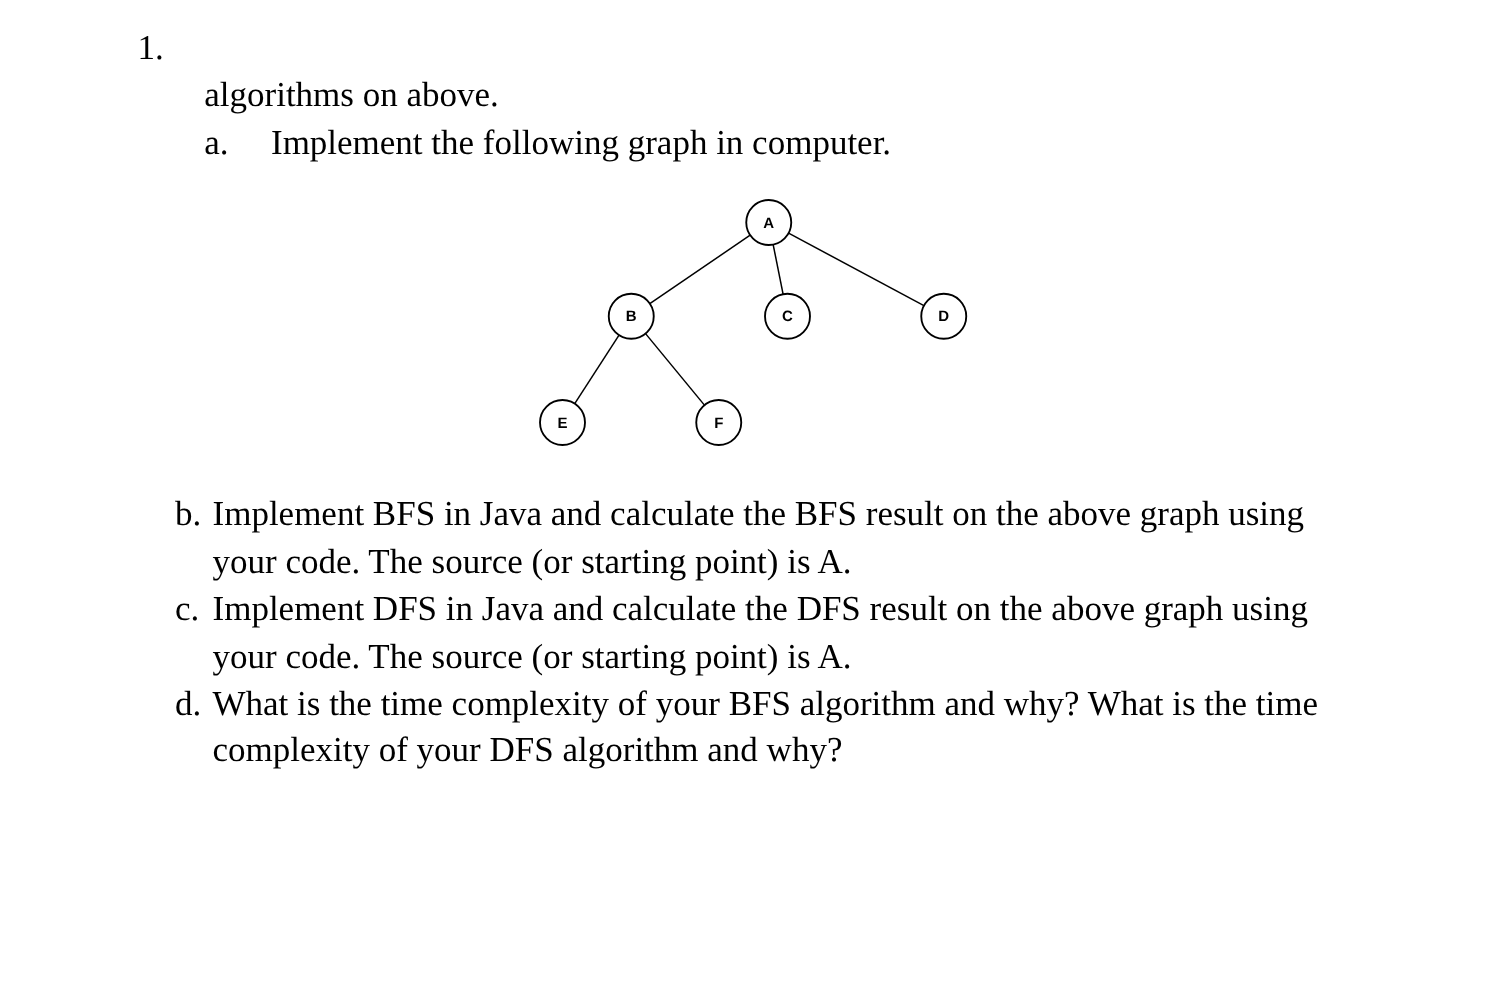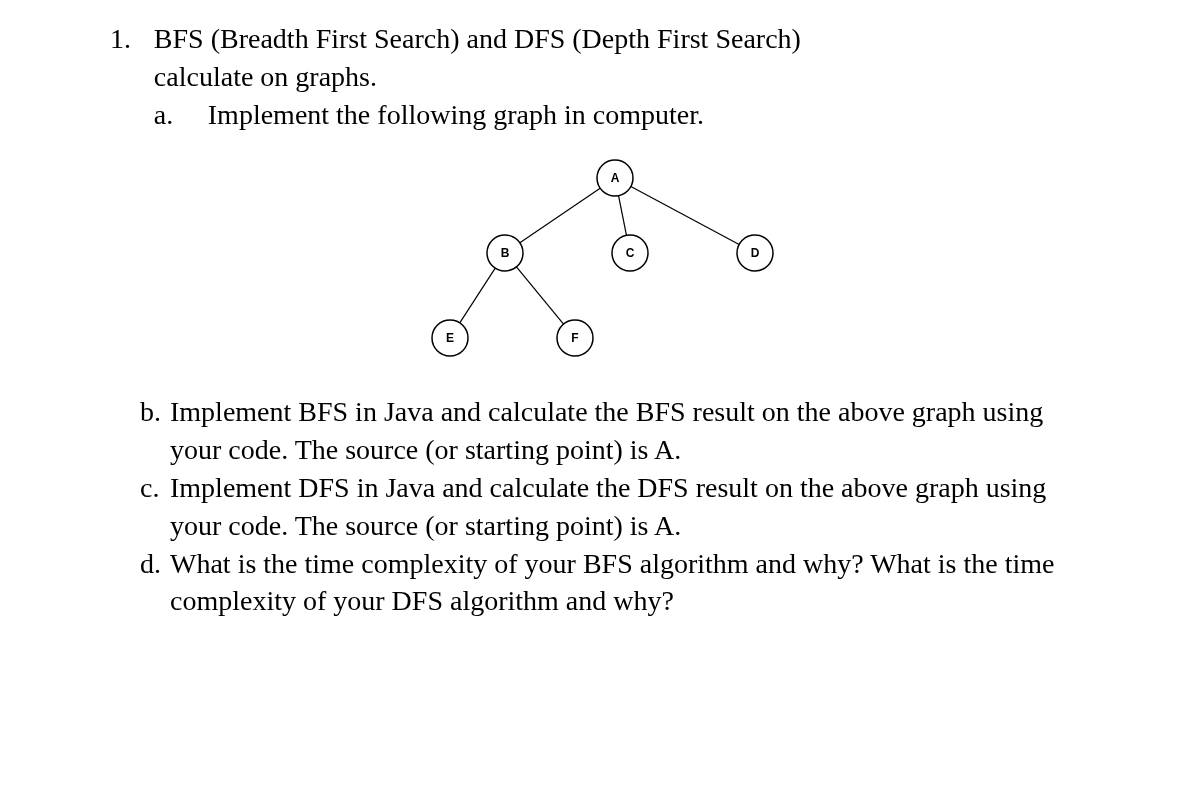--- a/index.html
+++ b/index.html
@@ -53,22 +53,22 @@
     svg {
       display: block;
     }
   </style>
 </head>
 <body>
 
 <div class="row">
   <div class="q-num">1.</div>
   <div class="q-text">
-    <span>BFS (Breadth First Search) and DFS (Depth First Search)</span><br>
-    <span>calculate on graphs.</span>
+    <br>
+    <span>algorithms on above.</span>
     <div class="row" style="margin-top:0;">
       <div class="sub-letter">a.</div>
       <div class="sub-text">Implement the following graph in computer.</div>
     </div>
   </div>
 </div>
 
 <div class="graph-container">
   <svg id="graph-svg" width="460" height="230" viewBox="0 0 460 230">
     <g id="edges-group" stroke="#000" stroke-width="1.2">

